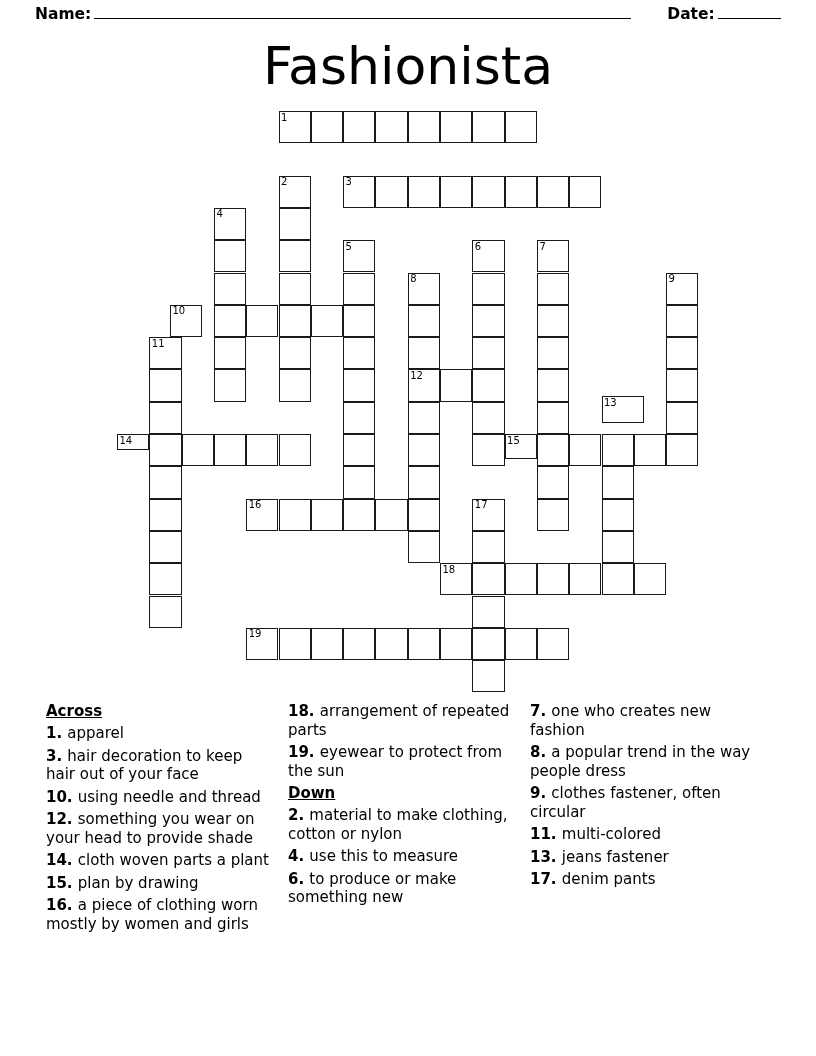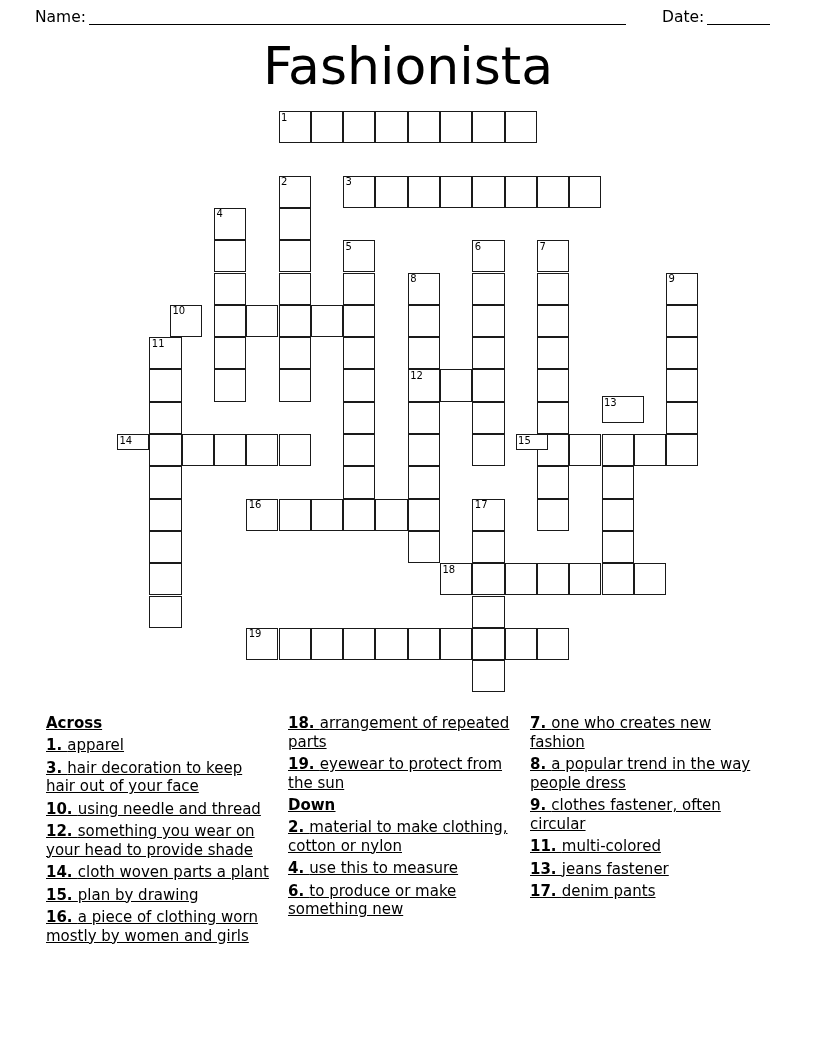--- a/index.html
+++ b/index.html
@@ -18,23 +18,24 @@
   }
 
   
   .header-line {
     position: absolute;
     top: 4px;
     left: 0;
     width: 816px;
     height: 26px;
     display: flex;
-    align-items: center;
+    align-items: flex-start;
     font-size: 15.5px;
     white-space: nowrap;
+    font-weight: bold;
   }
   .hdr-label {
     font-size: 15.5px;
     line-height: 20px;
   }
   .hdr-rule {
     display: inline-block;
     border-bottom: 1px solid #000;
     height: 14px;
     margin: 0 2px 0 3px;
@@ -86,22 +87,21 @@
   
   #clues {
     position: absolute;
     left: 0;
     top: 698px;
     width: 816px;
     height: 300px;
   }
   .clue-col {
     position: absolute;
-    top: 16px;
-    text-decoration: underline;
+    top: 4px;
   }
   .clue-col.col1 { left: 46px;  width: 228px; }
   .clue-col.col2 { left: 288px; width: 230px; }
   .clue-col.col3 { left: 530px; width: 232px; }
 
   .clue-heading {
     font-size: 15px;
     line-height: 19px;
     font-weight: bold;
     text-decoration: underline;
@@ -246,21 +246,21 @@
     <div class="cell" style="left: 601.5px; top: 466.3px; width: 32.3px; height: 32.3px;"></div>
     <div class="cell" style="left: 601.5px; top: 498.6px; width: 32.3px; height: 32.3px;"></div>
     <div class="cell" style="left: 601.5px; top: 530.9px; width: 32.3px; height: 32.3px;"></div>
     <div class="cell" style="left: 117px; top: 434px; width: 32.3px; height: 16px;">
       <span class="num">14</span>
     </div>
     <div class="cell" style="left: 181.6px; top: 434px; width: 32.3px; height: 32.3px;"></div>
     <div class="cell" style="left: 213.9px; top: 434px; width: 32.3px; height: 32.3px;"></div>
     <div class="cell" style="left: 246.2px; top: 434px; width: 32.3px; height: 32.3px;"></div>
     <div class="cell" style="left: 278.5px; top: 434px; width: 32.3px; height: 32.3px;"></div>
-    <div class="cell" style="left: 504.6px; top: 434px; width: 32.3px; height: 16px; margin-left: 11px;">
+    <div class="cell" style="left: 504.6px; top: 434px; width: 32.3px; height: 25px;">
       <span class="num">15</span>
     </div>
     <div class="cell" style="left: 569.2px; top: 434px; width: 32.3px; height: 32.3px;"></div>
     <div class="cell" style="left: 633.8px; top: 434px; width: 32.3px; height: 32.3px;"></div>
     <div class="cell" style="left: 246.2px; top: 498.6px; width: 32.3px; height: 32.3px;">
       <span class="num">16</span>
     </div>
     <div class="cell" style="left: 278.5px; top: 498.6px; width: 32.3px; height: 32.3px;"></div>
     <div class="cell" style="left: 310.8px; top: 498.6px; width: 32.3px; height: 32.3px;"></div>
     <div class="cell" style="left: 343.1px; top: 498.6px; width: 32.3px; height: 32.3px;"></div>

